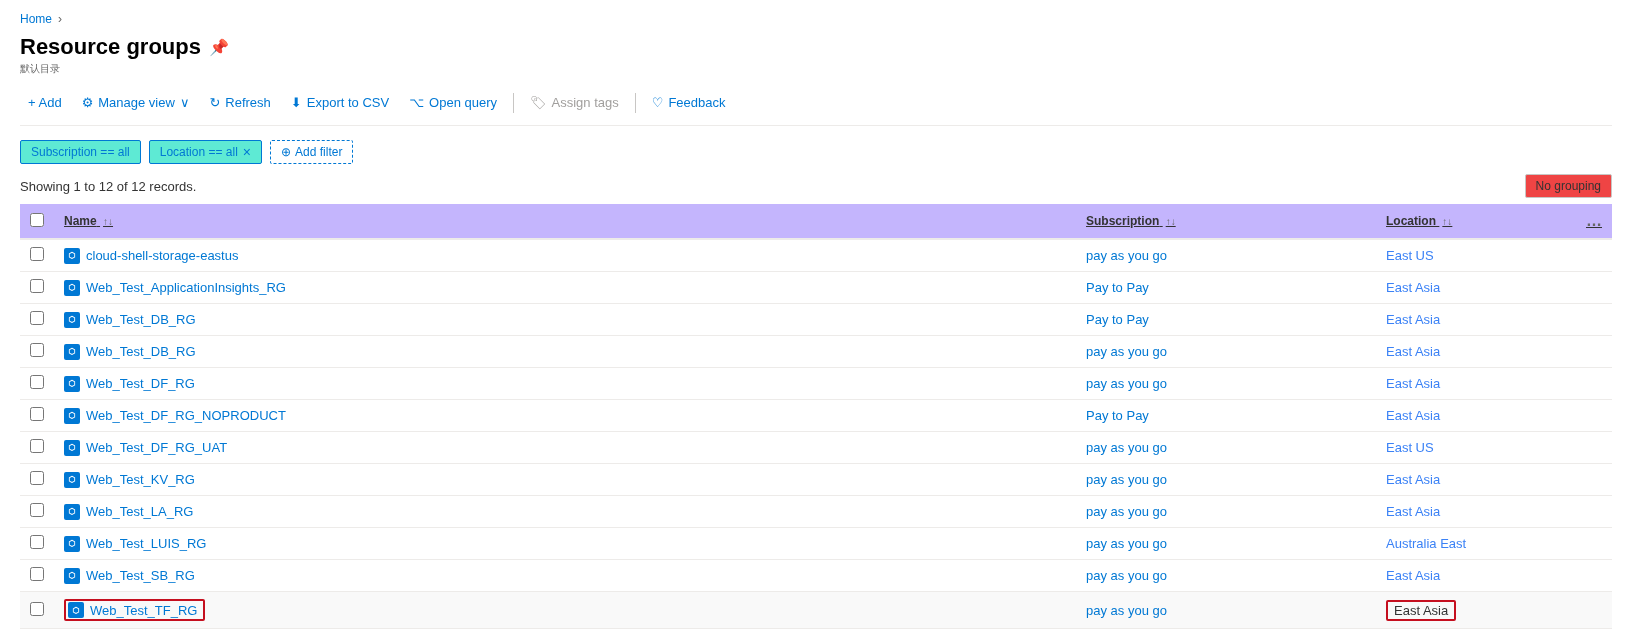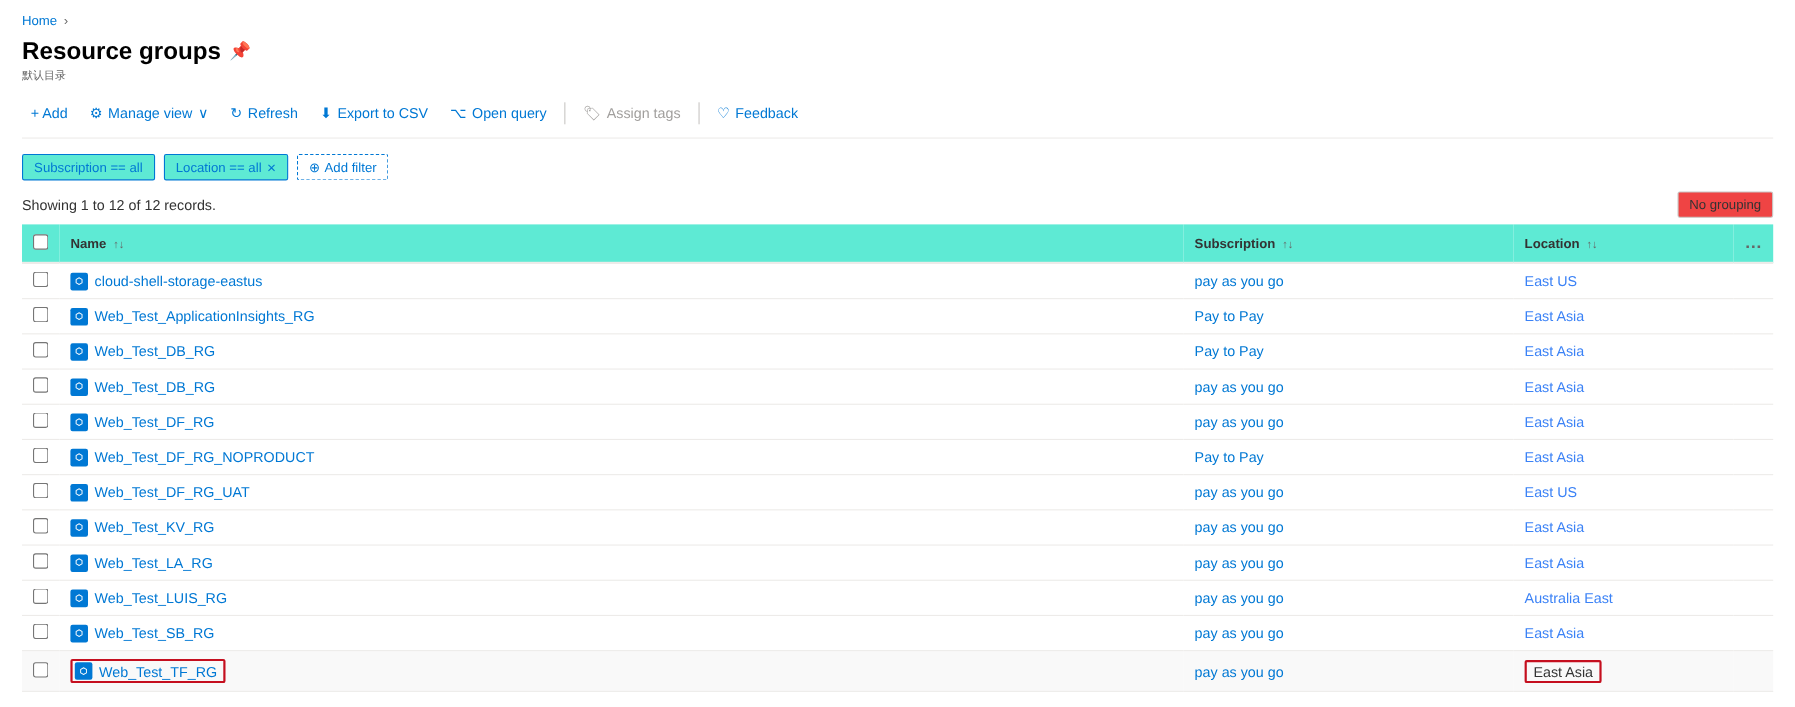--- a/index.html
+++ b/index.html
@@ -25,21 +25,21 @@
     .filter-input { border: 1px solid #c8c6c4; padding: 5px 8px; font-size: 13px; width: 160px; border-radius: 2px; }
     .filter-tag { display: flex; align-items: center; gap: 5px; padding: 4px 10px; background: #5eead4; border: 1px solid #0078d4; border-radius: 2px; font-size: 12px; color: #0078d4; }
     .filter-tag-close { cursor: pointer; font-size: 14px; line-height: 1; color: #0078d4; }
     .add-filter-btn { display: flex; align-items: center; gap: 4px; padding: 4px 10px; border: 1px dashed #0078d4; background: none; color: #0078d4; cursor: pointer; border-radius: 2px; font-size: 12px; }
     
     .records-info { display: flex; justify-content: space-between; align-items: center; margin-bottom: 6px; }
     .records-text { font-size: 13px; color: #333; }
     .grouping-btn { border: 1px solid #c8c6c4; background: #ef4444; padding: 4px 10px; font-size: 12px; cursor: pointer; border-radius: 2px; color: #333; }
     
     .data-table { width: 100%; border-collapse: collapse; }
-    .data-table th { text-align: left; padding: 8px 10px; font-weight: 600; font-size: 12px; color: #333; border-bottom: 2px solid #edebe9; background: #5eead4; white-space: nowrap; }
+    .data-table th { text-align: left; padding: 8px 10px; font-weight: 600; font-size: 12px; color: #333; border-bottom: 2px solid #edebe9; background: #c4b5fd; white-space: nowrap; text-decoration: underline; }
     .data-table td { padding: 7px 10px; font-size: 13px; border-bottom: 1px solid #edebe9; }
     
     .col-check { width: 30px; }
     .col-name { }
     .col-subscription { width: 300px; }
     .col-location { width: 200px; }
     .col-extra { width: 30px; }
     
     .checkbox { width: 14px; height: 14px; cursor: pointer; }
     .sort-icon { font-size: 10px; color: #666; margin-left: 3px; }

